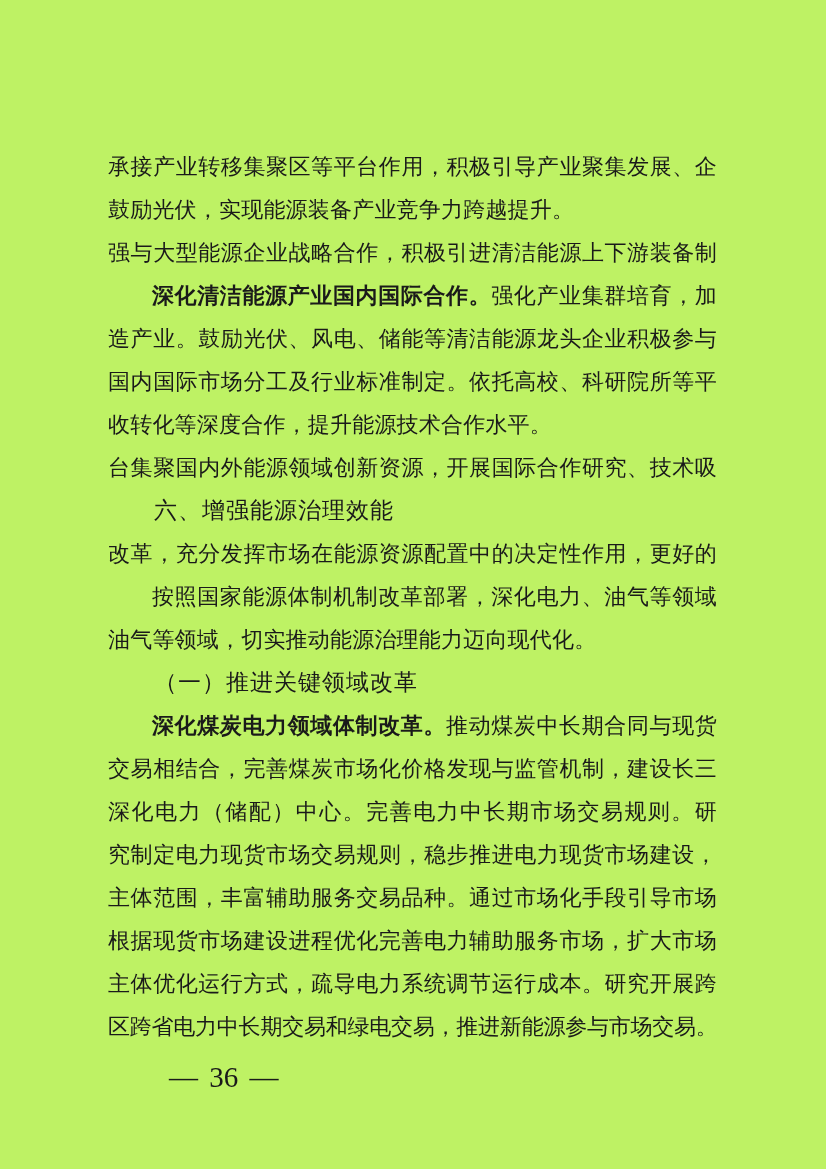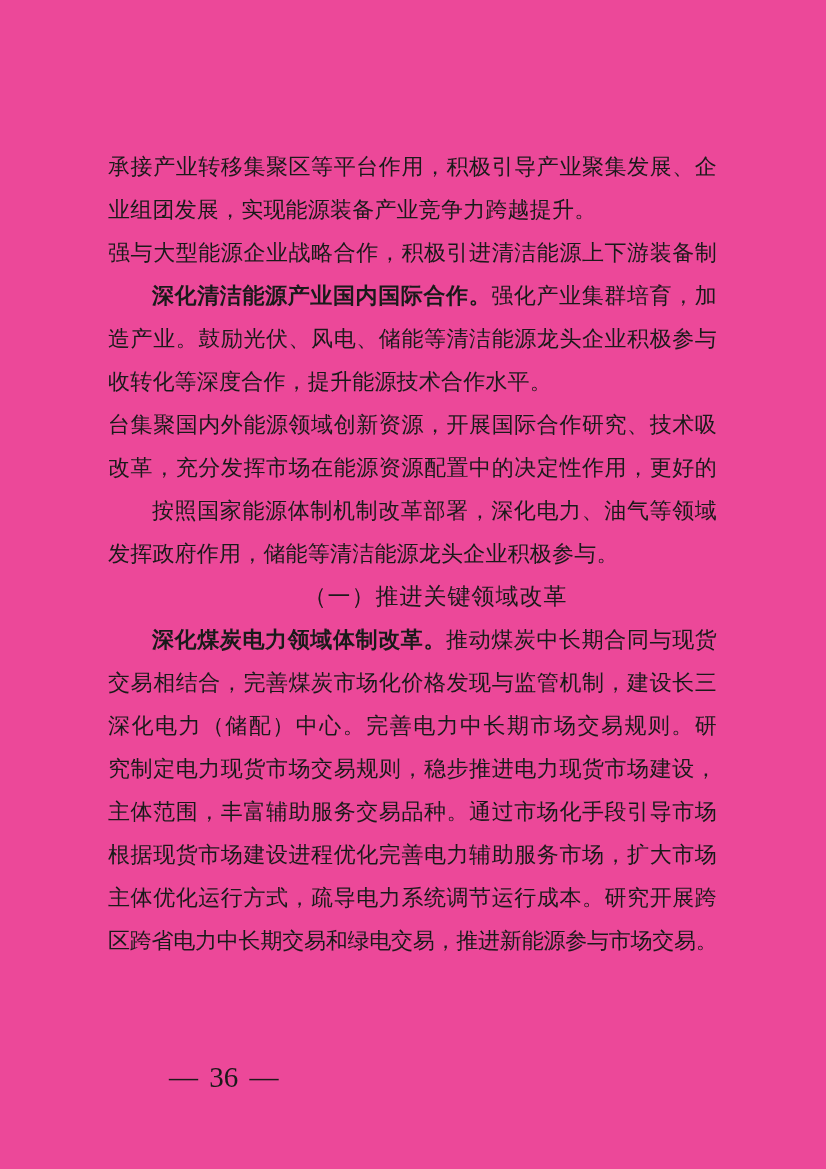--- a/index.html
+++ b/index.html
@@ -4,21 +4,21 @@
 <style>
   html, body {
     margin: 0;
     padding: 0;
     background: #ffffff;
   }
   .page {
     position: relative;
     width: 826px;
     height: 1169px;
-    background: #ec4899;
+    background: #bef264;
     overflow: hidden;
     font-family: "Liberation Serif", "DejaVu Serif", serif;
     color: #1a1a1a;
   }
   .content {
     position: absolute;
     left: 108px;
     top: 145px;
     width: 609px;
   }
@@ -45,54 +45,57 @@
     font-family: "Liberation Sans", "DejaVu Sans", sans-serif;
     font-weight: 700;
     font-size: 23px;
     letter-spacing: 1px;
   }
   
   .line.h-serif {
     font-weight: 700;
     font-size: 23px;
     letter-spacing: 1px;
-    text-align: center;
   }
   .footer {
     position: absolute;
     left: 124px;
     top: 1032px;
     height: 30px;
     line-height: 30px;
     font-size: 29px;
     white-space: pre;
     word-spacing: 4px;
     color: #1a1a1a;
   }
 </style>
 </head>
 <body>
 
 <div class="page">
   <div class="content">
       <div class="block">
         <div class="line fill"><span class="seg">承接产业转移集聚区等平台作用，积极引导产业聚集发展、企</span></div>
-        <div class="line"><span class="seg">业组团发展，实现能源装备产业竞争力跨越提升。</span></div>
+        <div class="line"><span class="seg">鼓励光伏，实现能源装备产业竞争力跨越提升。</span></div>
       </div>
       <div class="block">
         <div class="line fill"><span class="seg">强与大型能源企业战略合作，积极引进清洁能源上下游装备制</span></div>
         <div class="line fill indent"><span class="seg bold-lead">深化清洁能源产业国内国际合作。</span><span class="seg">强化产业集群培育，加</span></div>
         <div class="line fill"><span class="seg">造产业。鼓励光伏、风电、储能等清洁能源龙头企业积极参与</span></div>
+        <div class="line fill"><span class="seg">国内国际市场分工及行业标准制定。依托高校、科研院所等平</span></div>
         <div class="line"><span class="seg">收转化等深度合作，提升能源技术合作水平。</span></div>
         <div class="line fill"><span class="seg">台集聚国内外能源领域创新资源，开展国际合作研究、技术吸</span></div>
       </div>
       <div class="block">
+        <div class="line h-sans indent"><span class="seg">六、增强能源治理效能</span></div>
+      </div>
+      <div class="block">
         <div class="line fill"><span class="seg">改革，充分发挥市场在能源资源配置中的决定性作用，更好的</span></div>
         <div class="line fill indent"><span class="seg">按照国家能源体制机制改革部署，深化电力、油气等领域</span></div>
-        <div class="line"><span class="seg">发挥政府作用，储能等清洁能源龙头企业积极参与。</span></div>
+        <div class="line"><span class="seg">油气等领域，切实推动能源治理能力迈向现代化。</span></div>
       </div>
       <div class="block">
         <div class="line h-serif indent"><span class="seg">（一）推进关键领域改革</span></div>
       </div>
       <div class="block">
         <div class="line fill indent"><span class="seg bold-lead">深化煤炭电力领域体制改革。</span><span class="seg">推动煤炭中长期合同与现货</span></div>
         <div class="line fill"><span class="seg">交易相结合，完善煤炭市场化价格发现与监管机制，建设长三</span></div>
         <div class="line fill"><span class="seg">深化电力（储配）中心。完善电力中长期市场交易规则。研</span></div>
         <div class="line fill"><span class="seg">究制定电力现货市场交易规则，稳步推进电力现货市场建设，</span></div>
         <div class="line fill"><span class="seg">主体范围，丰富辅助服务交易品种。通过市场化手段引导市场</span></div>

